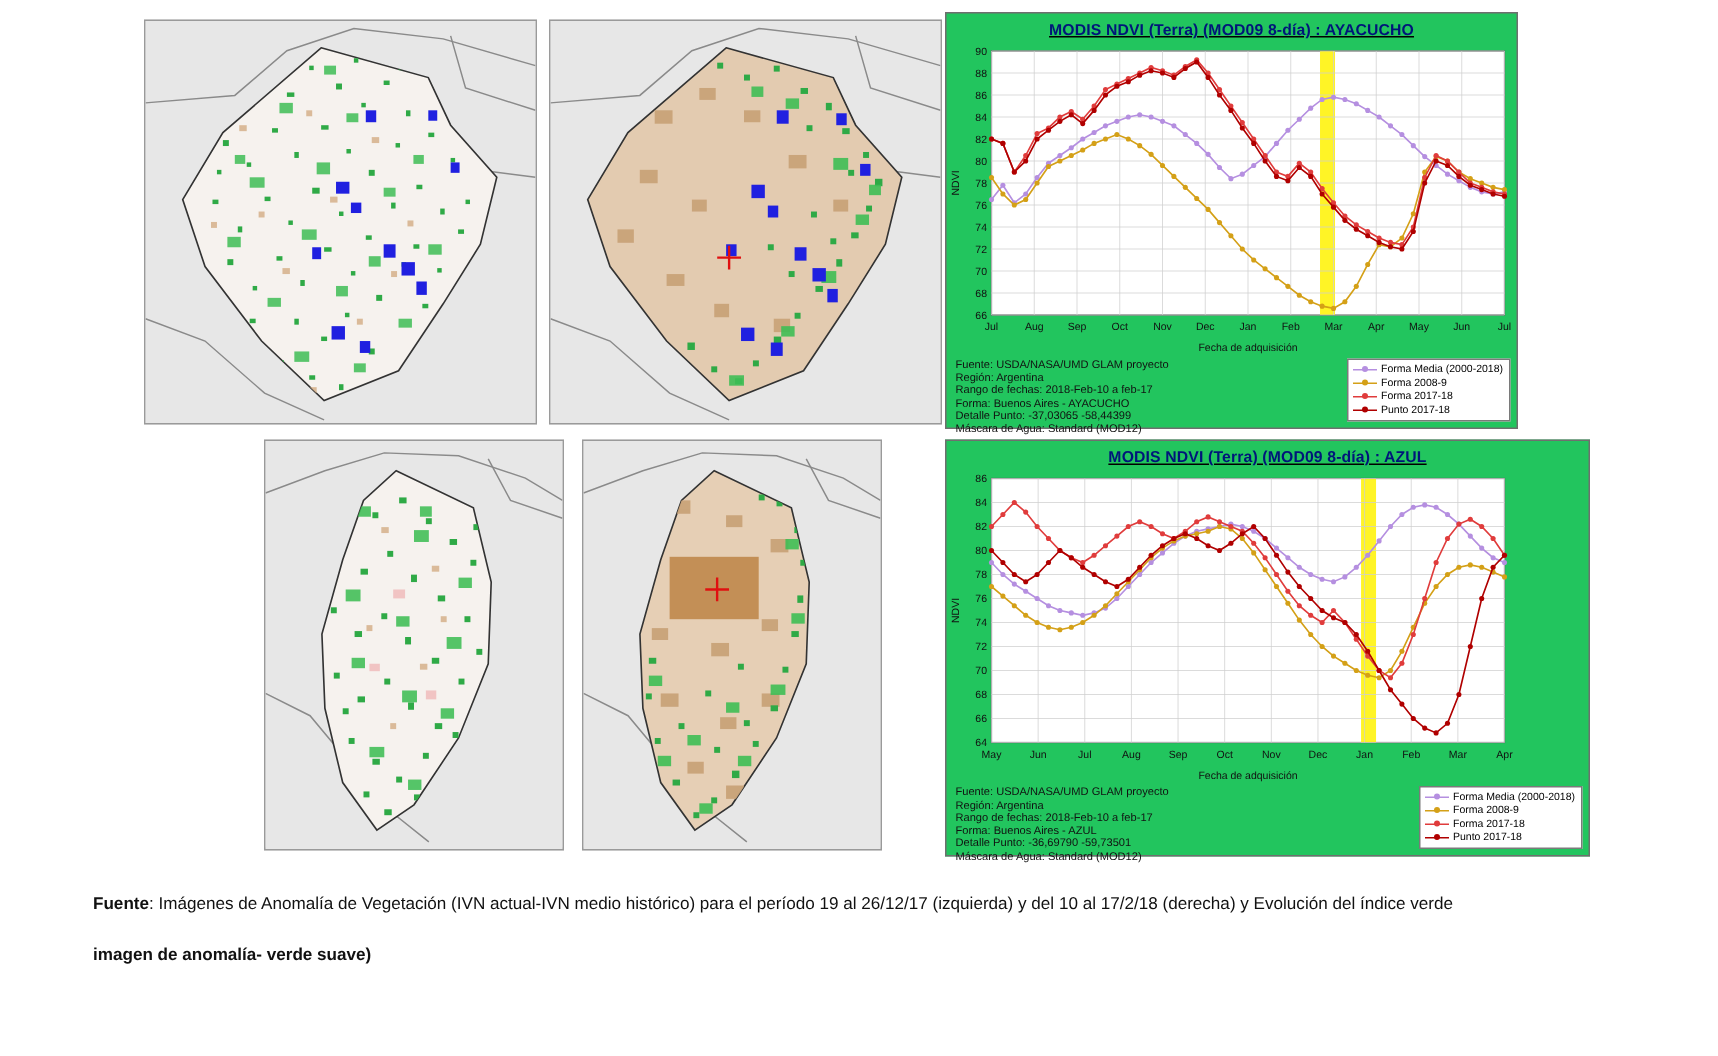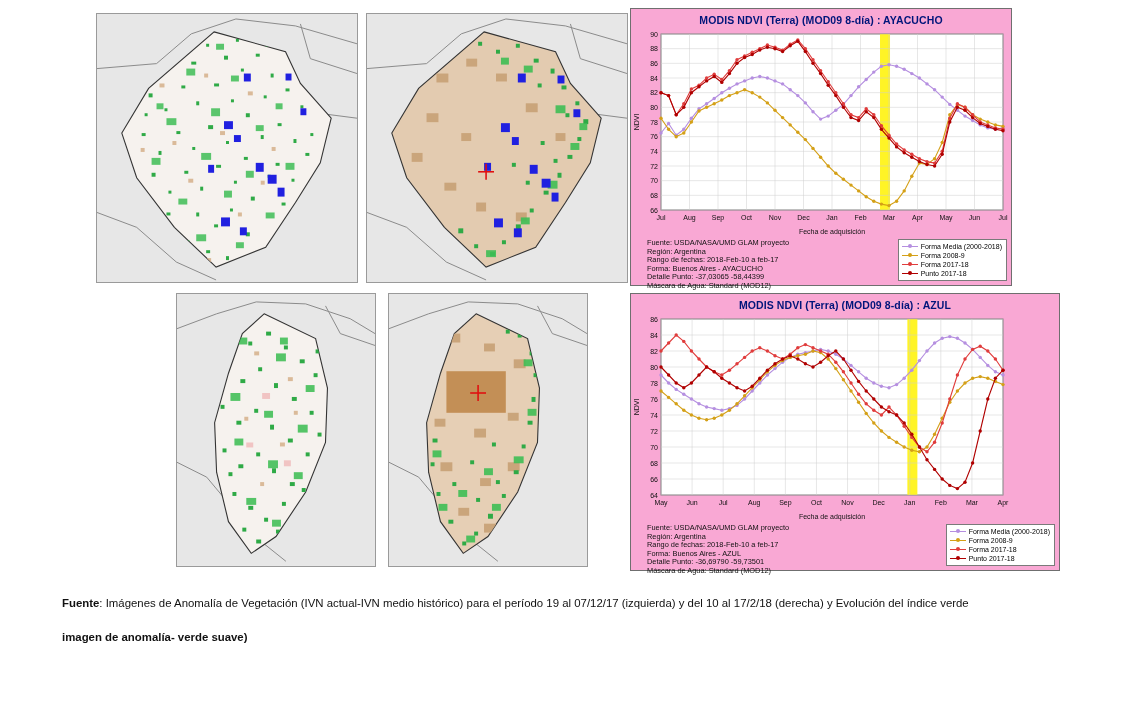--- a/index.html
+++ b/index.html
@@ -1,21 +1,21 @@
 <!DOCTYPE html>
 <html><head>
 <meta charset="utf-8">
 <style>
   html,body{margin:0;padding:0;background:#ffffff;}
   body{width:1145px;height:704px;font-family:"Liberation Sans",sans-serif;position:relative;overflow:hidden;}
   .panel{position:absolute;border:1px solid #9a9a9a;box-sizing:border-box;background:#e8e8e8;}
   .map-canvas{position:absolute;inset:0;}
-  .chart-panel{position:absolute;border:1px solid #6f6f6f;background:#f9a8d4;box-sizing:border-box;}
+  .chart-panel{position:absolute;border:1px solid #6f6f6f;background:#22c55e;box-sizing:border-box;text-decoration:underline;}
   .chart-title{text-align:center;font-size:10.5px;font-weight:bold;color:#00157a;margin-top:5px;letter-spacing:.1px;}
-  .meta{position:absolute;left:16px;font-size:7.4px;line-height:8.6px;color:#111;white-space:pre;}
+  .meta{position:absolute;left:6px;font-size:7.4px;line-height:8.6px;color:#111;white-space:pre;}
   .legend-box{position:absolute;border:1px solid #7a7a7a;background:#ffffff;font-size:7px;line-height:9px;padding:2px 4px 2px 3px;}
   .legend-row{display:flex;align-items:center;gap:3px;white-space:nowrap;}
   .legend-swatch{width:16px;height:7px;position:relative;display:inline-block;}
   .legend-swatch i{position:absolute;left:0;right:0;top:3px;height:1.4px;display:block;}
   .legend-swatch b{position:absolute;left:6px;top:1.4px;width:4px;height:4px;border-radius:50%;display:block;}
   .caption{position:absolute;font-size:11.4px;line-height:17px;color:#111;}
   svg{display:block;}
   .tick{font-size:7px;fill:#111;font-family:"Liberation Sans",sans-serif;}
 </style>
 </head>
@@ -933,16 +933,16 @@
         <span class="legend-swatch">
           <i style="background: rgb(176, 0, 0);"></i>
           <b style="background: rgb(176, 0, 0);"></b>
         </span>
         <span>Punto 2017-18</span>
       </div>
     </div>
 </div>
 
 <div class="caption" style="left:62px;top:595px;width:1030px;">
-  <span style="font-weight:bold;">Fuente</span><span>: Imágenes de Anomalía de Vegetación (IVN actual-IVN medio histórico) para  el período 19 al 07/12/17 (izquierda) y del 10 al 17/2/18 (derecha)  y Evolución del índice verde</span><br>
+  <span style="font-weight:bold;">Fuente</span><span>: Imágenes de Anomalía de Vegetación (IVN actual-IVN medio histórico) para  el período 19 al 26/12/17 (izquierda) y del 10 al 17/2/18 (derecha)  y Evolución del índice verde</span><br>
   <br>
   <span style="font-weight:bold;">imagen de anomalía- verde suave)</span>
 </div>
 
 </body></html>

